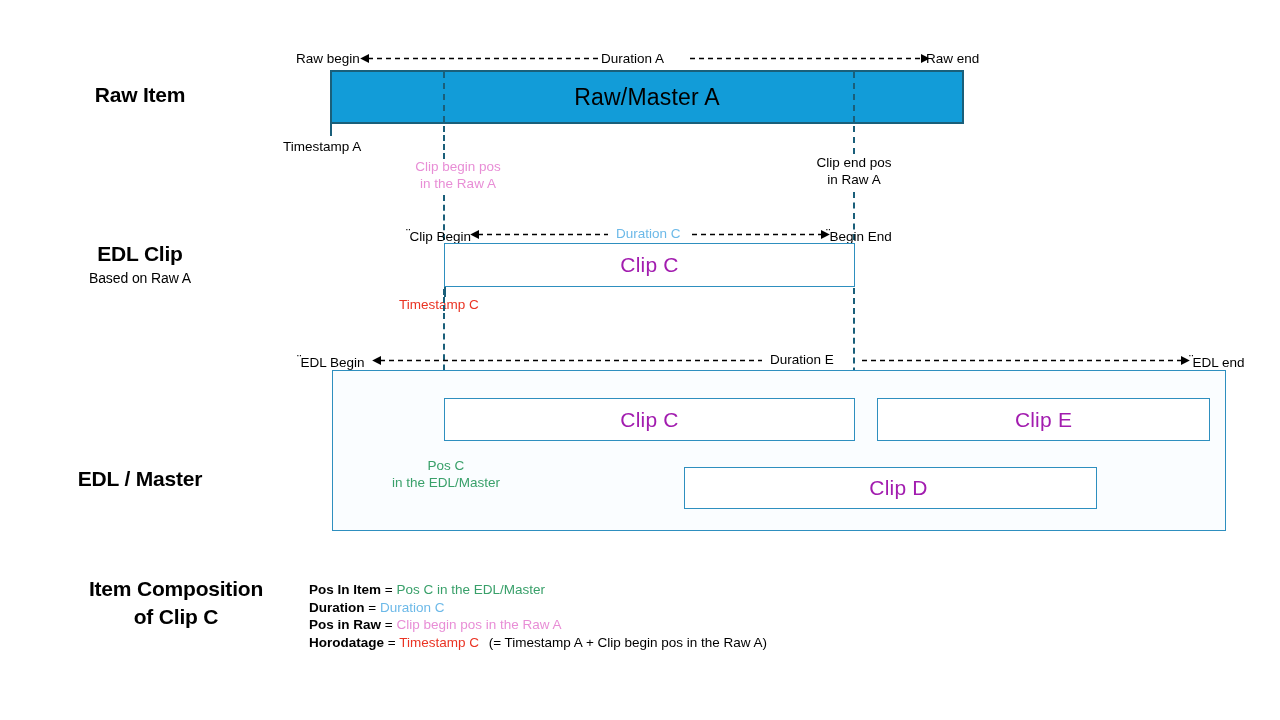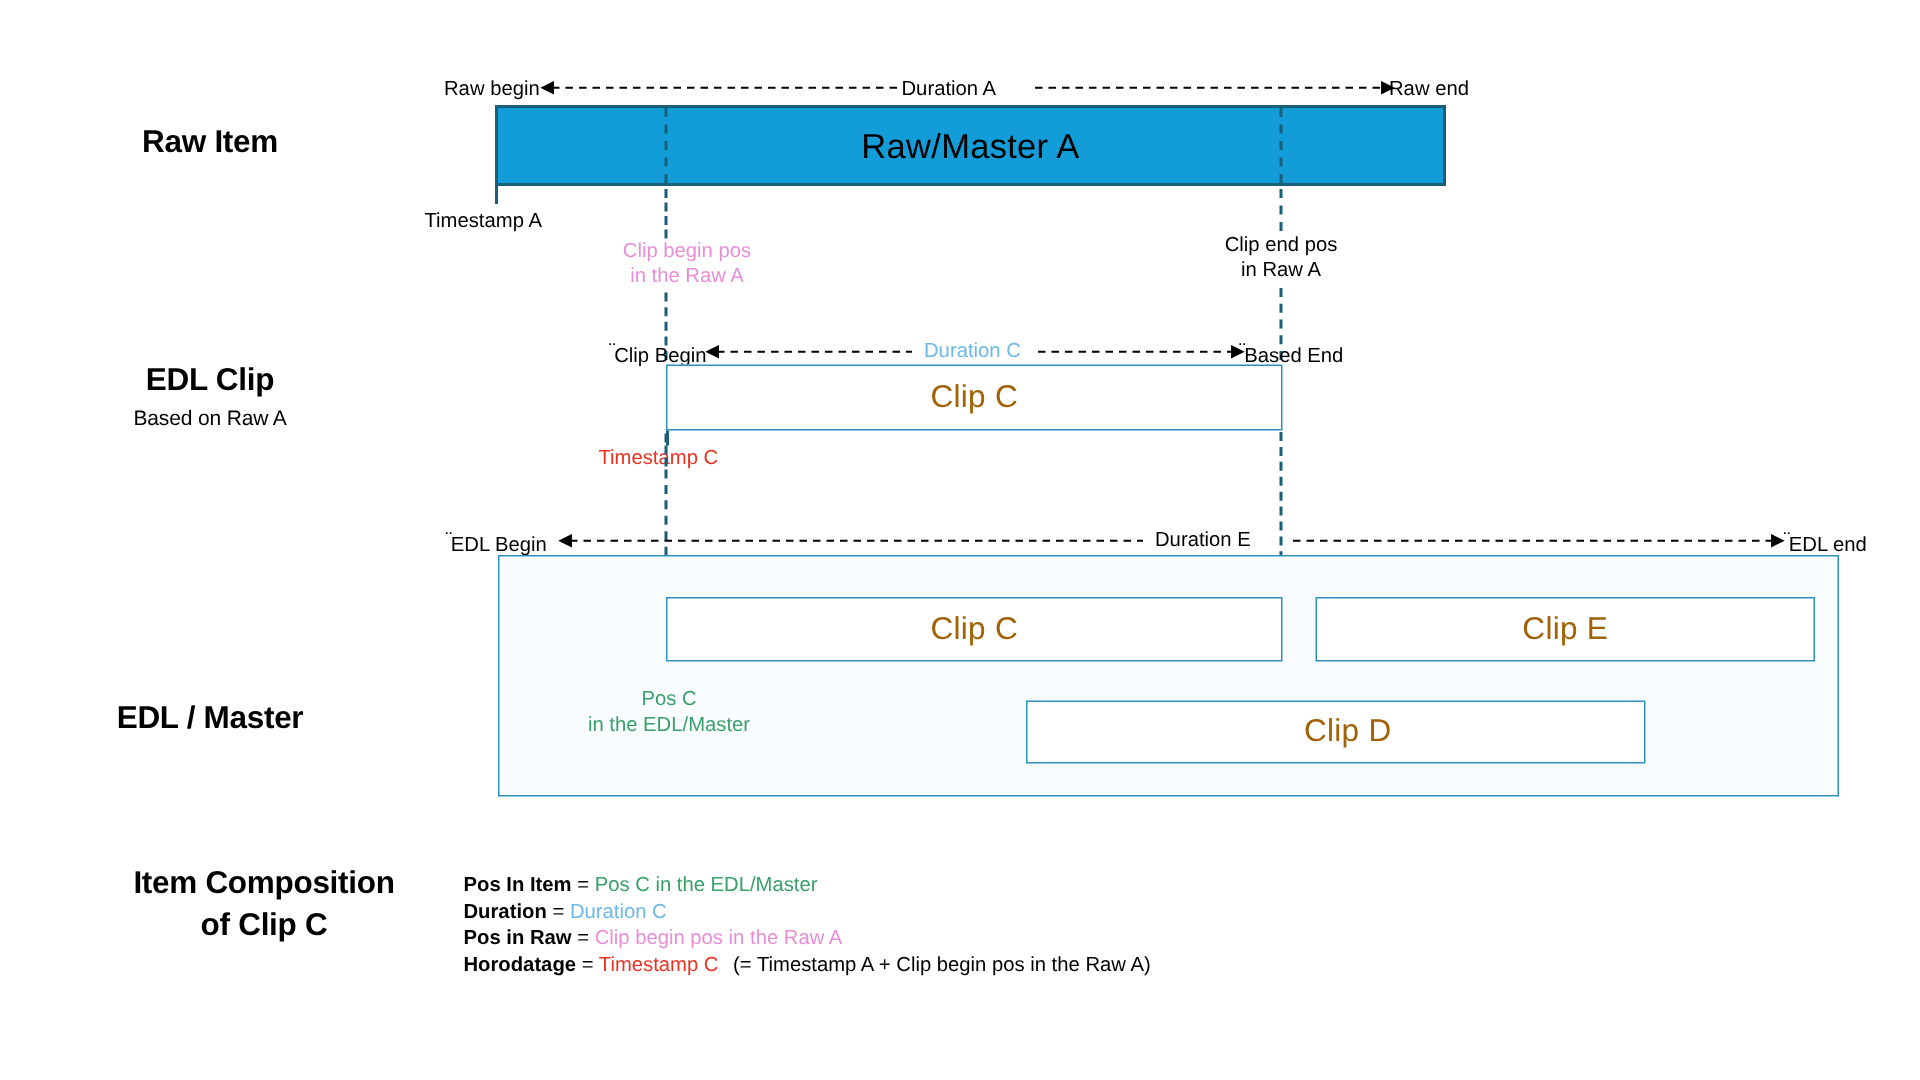--- a/index.html
+++ b/index.html
@@ -68,21 +68,21 @@
     align-items: center;
     justify-content: center;
     letter-spacing: 0.2px;
   }
 
   
   .clip-box {
     border: 1.6px solid #2e8fbf;
     box-sizing: border-box;
     background: #ffffff;
-    color: #a16207;
+    color: #a21caf;
     font-size: 21px;
     display: flex;
     align-items: center;
     justify-content: center;
     letter-spacing: 0.2px;
     text-align: right;
   }
   .edl-outer {
     border: 1.6px solid #2e8fbf;
     box-sizing: border-box;
@@ -170,21 +170,21 @@
   <svg class="abs arrow-svg" style="left:470px; top:226px;" width="360" height="17">
     <line x1="8" y1="8.5" x2="138" y2="8.5" stroke="#000" stroke-width="1.3" stroke-dasharray="5,4" marker-start="url(#arrL)"></line>
     <line x1="222" y1="8.5" x2="352" y2="8.5" stroke="#000" stroke-width="1.3" stroke-dasharray="5,4" marker-end="url(#arrR)"></line>
   </svg>
 
   <div class="abs lbl" style="left:406px; top:226px;">
     <span class="quote">¨</span><span>Clip Begin</span>
   </div>
   <div class="abs lbl blue" style="left:616px; top:226px;">Duration C</div>
   <div class="abs lbl" style="left:826px; top:226px;">
-    <span class="quote">¨</span><span>Based End</span>
+    <span class="quote">¨</span><span>Begin End</span>
   </div>
 
   <div class="abs clip-box" style="left:444px; top:243px; width:411px; height:44px;">
     <span>Clip C</span>
   </div>
 
   <div class="abs vsolid" style="left:444px; top:287px; height:10px;"></div>
   <div class="abs lbl red" style="left:399px; top:297px;">Timestamp C</div>
 
   <div class="abs vdash" style="left:443px; top:289px; height:22px;"></div>

